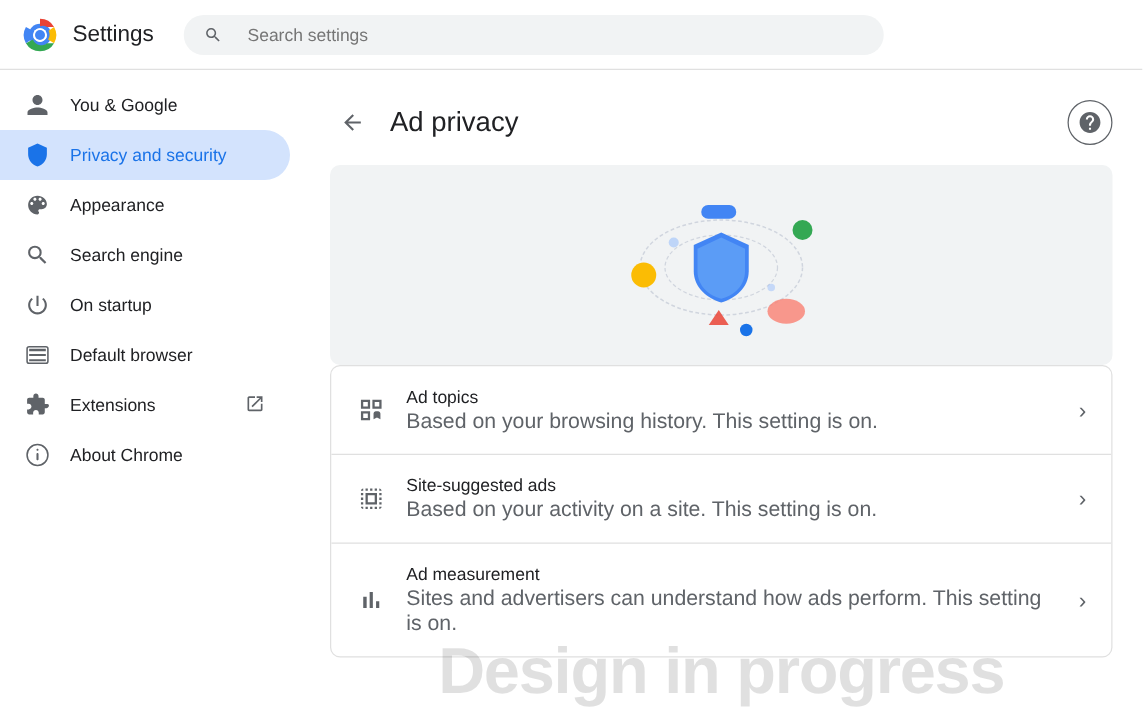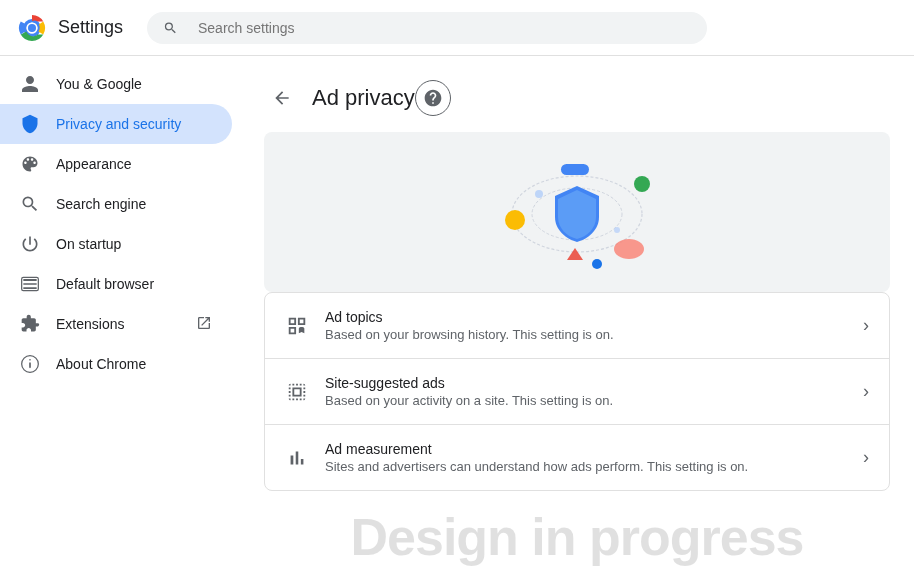--- a/index.html
+++ b/index.html
@@ -111,21 +111,21 @@
 
     .content-inner {
       max-width: 800px;
       padding: 16px 24px;
     }
 
     
     .page-header {
       display: flex;
       align-items: center;
-      justify-content: flex-start;
+      justify-content: space-between;
       padding: 8px 0 16px 0;
     }
     .page-header-left {
       display: flex;
       align-items: center;
       gap: 12px;
     }
     .back-btn {
       width: 36px;
       height: 36px;
@@ -201,21 +201,21 @@
     }
     .settings-item-text {
       flex: 1;
     }
     .settings-item-title {
       font-size: 14px;
       color: #202124;
       margin-bottom: 2px;
     }
     .settings-item-desc {
-      font-size: 13px;
+      font-size: 17px;
       color: #5f6368;
     }
     .chevron-right {
       color: #5f6368;
       font-size: 18px;
     }
 
     
     .watermark {
       position: absolute;

